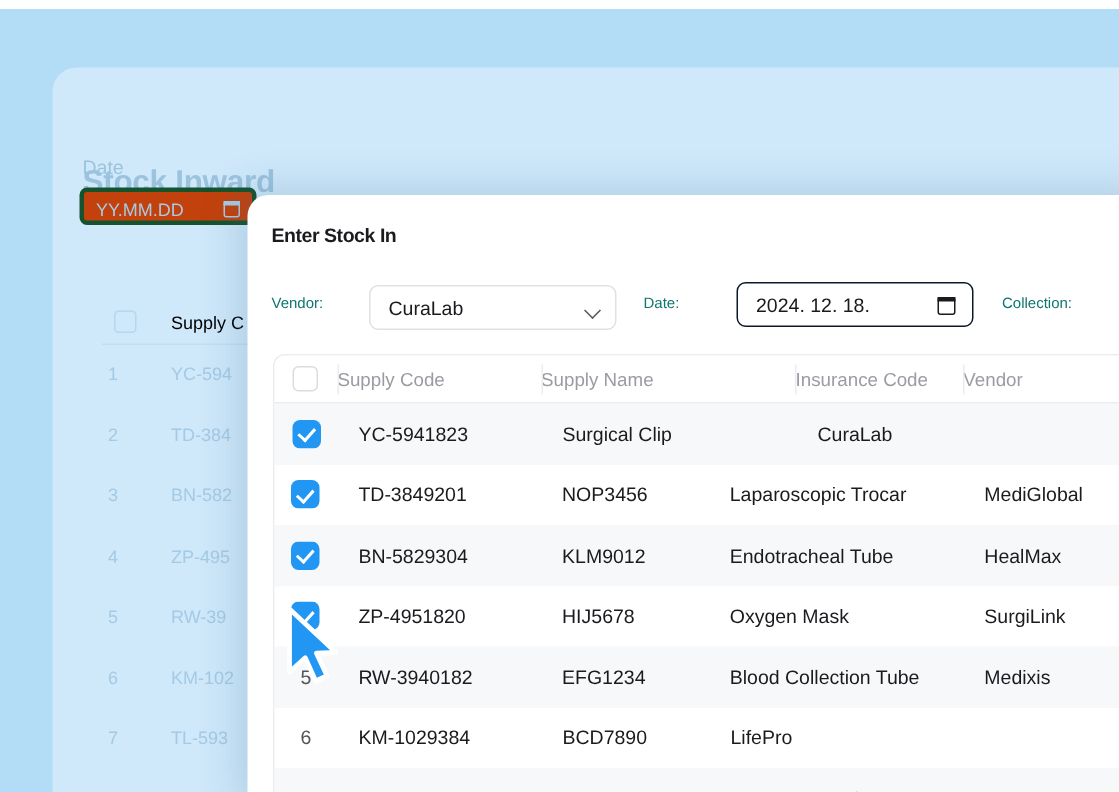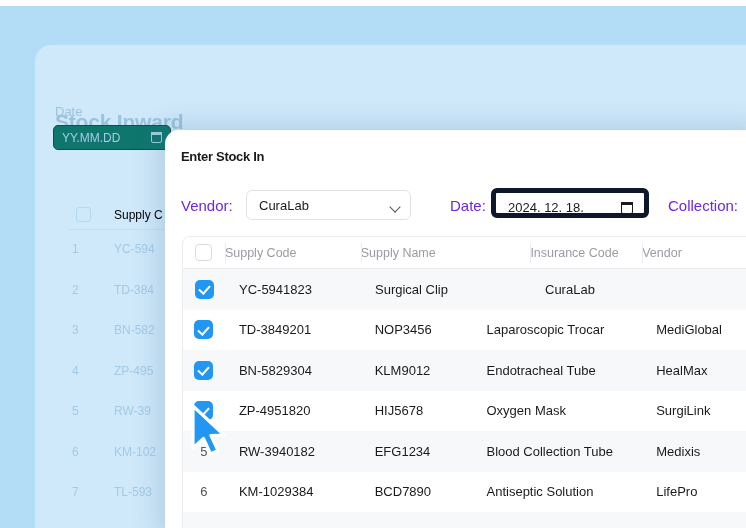--- a/index.html
+++ b/index.html
@@ -49,22 +49,22 @@
     position: absolute;
     left: 55px; top: 104px;
     font-size: 13px;
     color: #9cc3de;
   }
   #bg-date-input {
     position: absolute;
     left: 53px; top: 125px;
     width: 118px; height: 25px;
     border-radius: 5px;
-    background: #0f766e;
-    border: 1px solid #14532d;
+    background: #c2410c;
+    border: 3px solid #14532d;
   }
   #bg-date-ph {
     position: absolute;
     left: 8px; top: 5px;
     font-size: 12px;
     color: #a6cbe5;
   }
   .bg-cal-icon {
     position: absolute;
     right: 8px; top: 6px;
@@ -145,26 +145,26 @@
   
   #form-row {
     position: absolute;
     left: 16px; top: 60px;
     height: 30px;
     width: 584px;
   }
   .field-label {
     position: absolute;
     top: 7px;
-    font-size: 15px;
-    color: #6d28d9;
+    font-size: 10px;
+    color: #0f766e;
     white-space: nowrap;
   }
   #vendor-label { left: 0px; }
-  #date-label   { left: 269px; }
+  #date-label   { left: 248px; }
   #attach-label { left: 487px; }
 
   #vendor-select {
     position: absolute;
     left: 65px; top: 0px;
     width: 165px; height: 30px;
     border: 1px solid #dfe1e5;
     border-radius: 6px;
     background: #fff;
   }
@@ -180,21 +180,21 @@
     width: 8px; height: 8px;
     border-right: 1.6px solid #555;
     border-bottom: 1.6px solid #555;
     transform: rotate(45deg);
   }
 
   #date-input {
     position: absolute;
     left: 310px; top: -2px;
     width: 158px; height: 30px;
-    border: 5px solid #0f172a;
+    border: 1px solid #0f172a;
     border-radius: 6px;
     background: #fff;
   }
   #date-value {
     position: absolute;
     left: 12px; top: 7px;
     font-size: 13px;
     color: #1b1b1f;
   }
   #date-cal-icon {
@@ -436,21 +436,20 @@
             <div class="td col-ins">EFG1234</div>
             <div class="td col-name">Blood Collection Tube</div>
             <div class="td col-vend">Medixis</div>
           </div>
           <div class="trow">
             <div class="td col-check">
               <span class="rownum">6</span>
             </div>
             <div class="td col-code">KM-1029384</div>
             <div class="td col-ins">BCD7890</div>
-            <div class="td col-name">Antiseptic Solution</div>
             <div class="td col-vend">LifePro</div>
           </div>
           <div class="trow alt">
             <div class="td col-check">
               <span class="rownum">7</span>
             </div>
             <div class="td col-code">TL-5938201</div>
             <div class="td col-ins">VZA3456</div>
             <div class="td col-name">Injection Needle</div>
             <div class="td col-vend">VitaWid</div>

